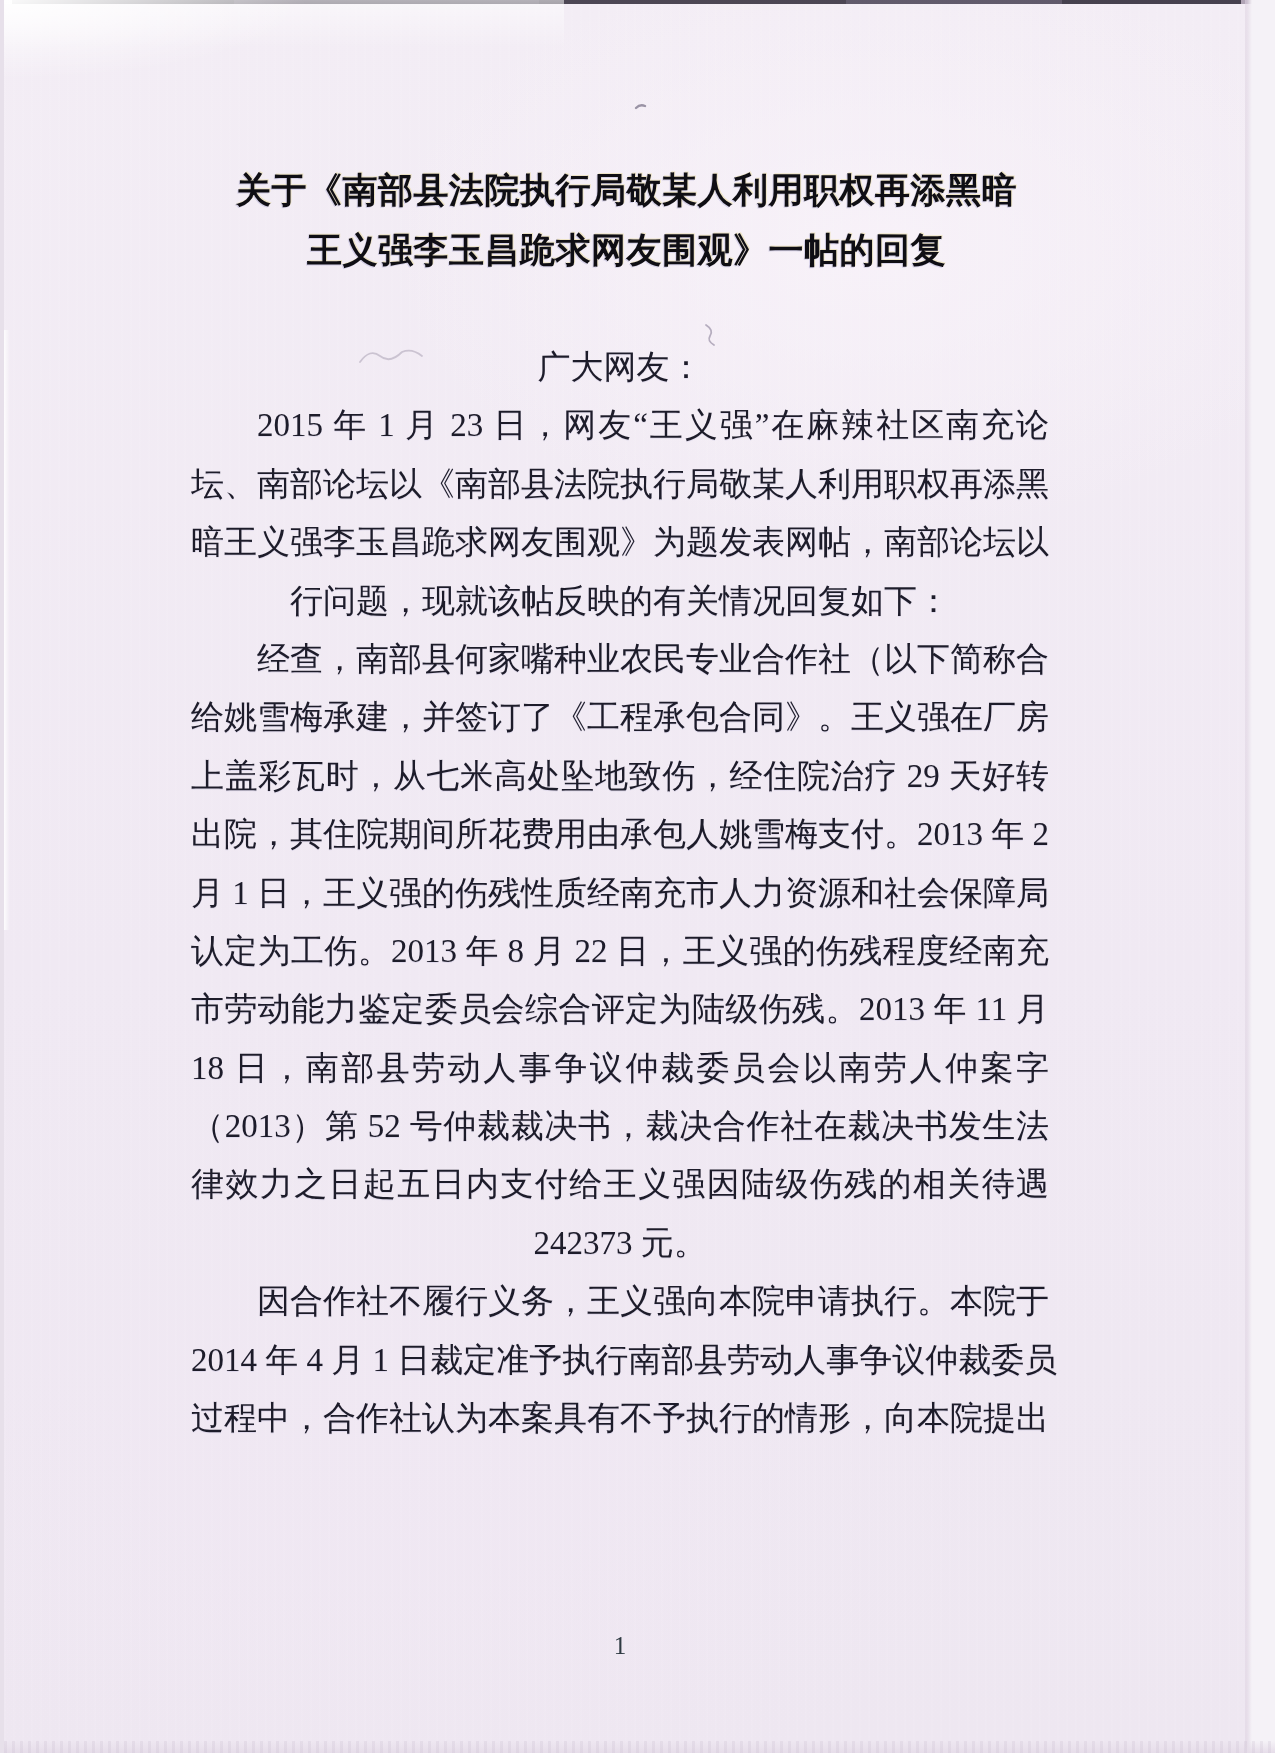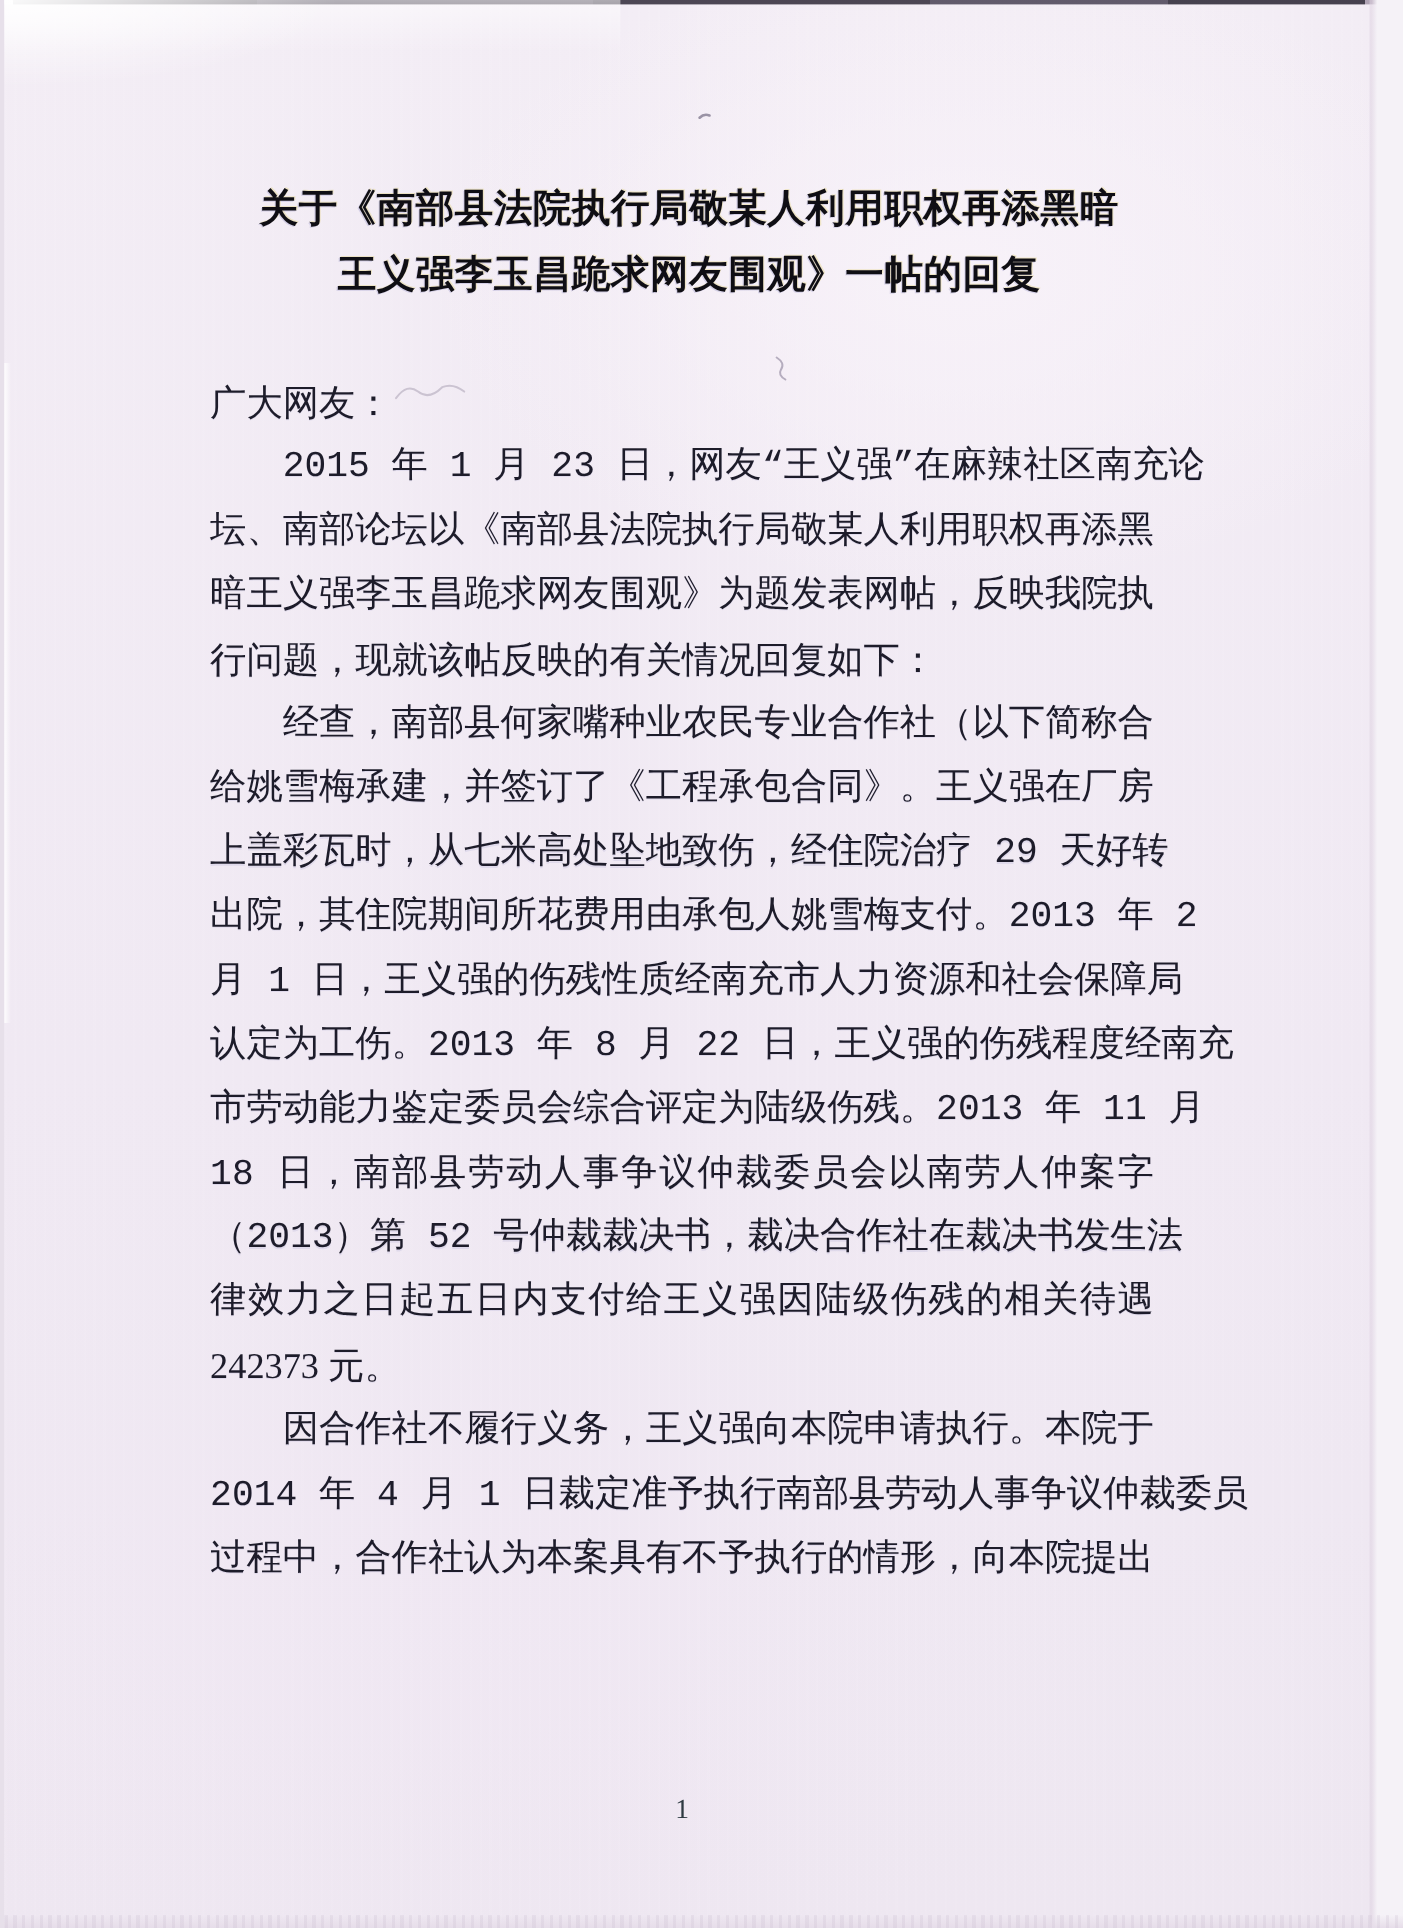--- a/index.html
+++ b/index.html
@@ -71,23 +71,23 @@
   .body-text {
     position: absolute; left: 187px; top: 338px; width: 858px;
     color: var(--c-ink);
     font-size: 33px;
     text-shadow: 0 1px 0 rgba(80,80,165,0.10);
   }
   .bline {
     height: 58.4px;
     line-height: 58.4px;
     white-space: nowrap;
-    text-align: left;
+    text-align: center;
   }
-  .bline.fill { text-align: justify; text-align-last: justify; font-family: Liberation Mono, monospace; }
+  .bline.fill { text-align: justify; text-align-last: justify; }
   .bline.indent { text-indent: 2em; }
   .page-number {
     position: absolute; left: 187px; top: 1626px; width: 858px;
     text-align: center;
     color: var(--c-page_number_ink);
     font-size: 25px;
     line-height: 40px;
   }
 </style>
 </head>
@@ -119,21 +119,21 @@
 
   <div class="title-block">
     <div>关于《南部县法院执行局敬某人利用职权再添黑暗</div>
     <div>王义强李玉昌跪求网友围观》一帖的回复</div>
   </div>
 
   <div class="body-text">
     <div class="bline">广大网友：</div>
     <div class="bline fill indent">2015 年 1 月 23 日，网友“王义强”在麻辣社区南充论</div>
     <div class="bline fill">坛、南部论坛以《南部县法院执行局敬某人利用职权再添黑</div>
-    <div class="bline fill">暗王义强李玉昌跪求网友围观》为题发表网帖，反映我院执</div>
+    <div class="bline fill">暗王义强李玉昌跪求网友围观》为题发表网帖，南部论坛以</div>
     <div class="bline">行问题，现就该帖反映的有关情况回复如下：</div>
     <div class="bline fill indent">经查，南部县何家嘴种业农民专业合作社（以下简称合</div>
     <div class="bline fill">给姚雪梅承建，并签订了《工程承包合同》。王义强在厂房</div>
     <div class="bline fill">上盖彩瓦时，从七米高处坠地致伤，经住院治疗 29 天好转</div>
     <div class="bline fill">出院，其住院期间所花费用由承包人姚雪梅支付。2013 年 2</div>
     <div class="bline fill">月 1 日，王义强的伤残性质经南充市人力资源和社会保障局</div>
     <div class="bline fill">认定为工伤。2013 年 8 月 22 日，王义强的伤残程度经南充</div>
     <div class="bline fill">市劳动能力鉴定委员会综合评定为陆级伤残。2013 年 11 月</div>
     <div class="bline fill">18 日，南部县劳动人事争议仲裁委员会以南劳人仲案字</div>
     <div class="bline fill">（2013）第 52 号仲裁裁决书，裁决合作社在裁决书发生法</div>

